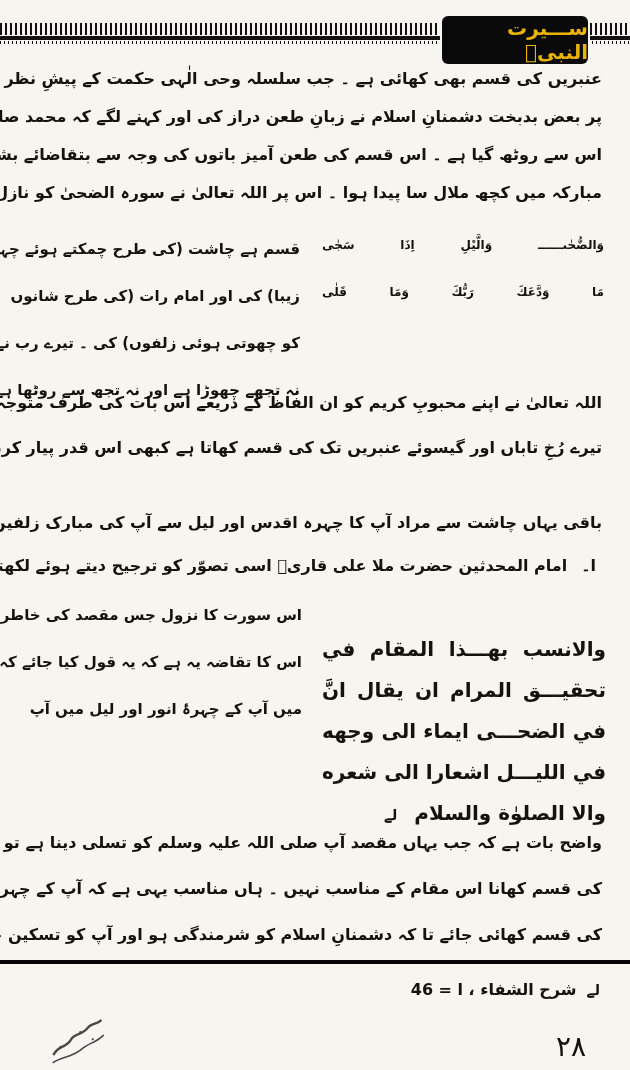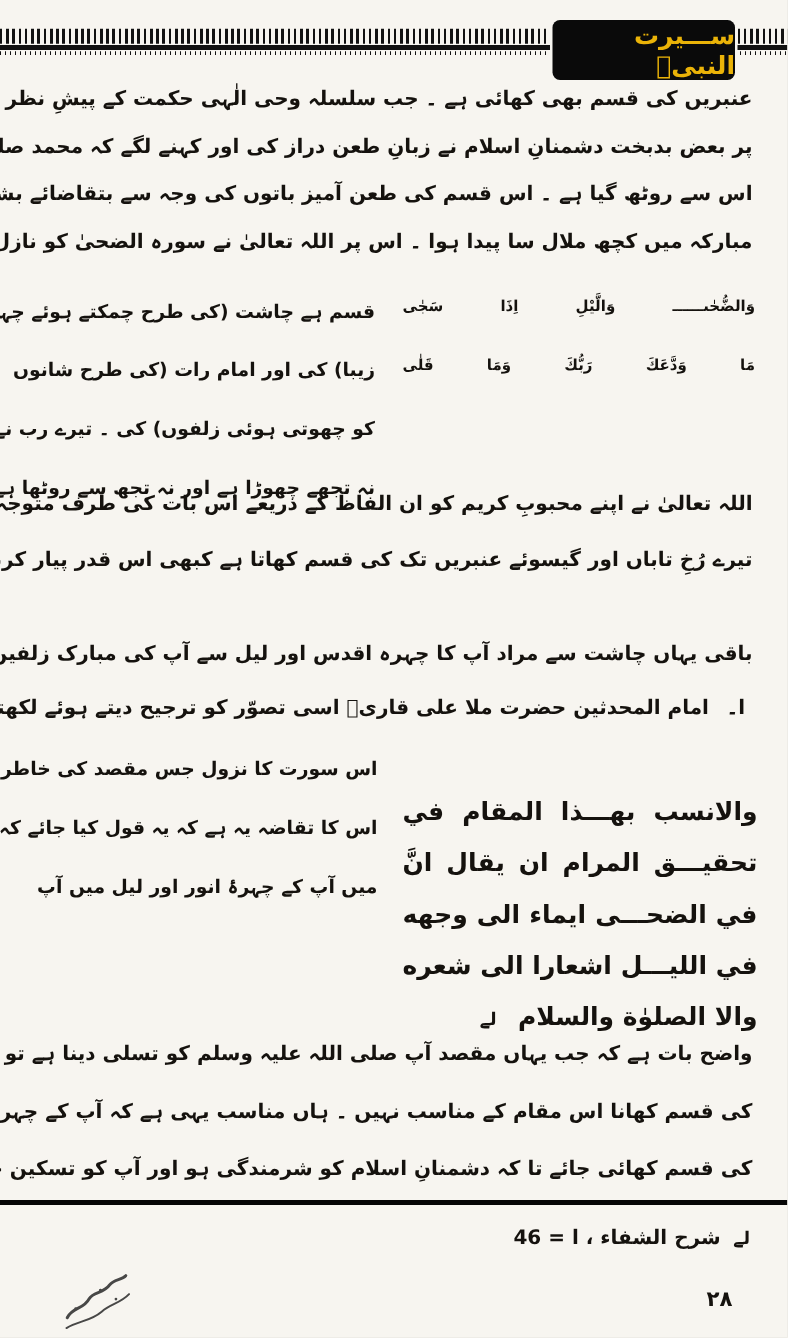--- a/index.html
+++ b/index.html
@@ -62,21 +62,21 @@
   .fn-mark{font-size:14px;padding-right:10px;}
   
   .footnote-rule{position:absolute;top:960px;left:0;right:0;height:4px;background:#060606;}
   .footnote{
     position:absolute;top:980px;right:30px;
     font-size:16px;font-weight:bold;direction:rtl;
   }
   .footnote .marker{padding-left:10px;font-size:14px;}
   .page-number{
     position:absolute;top:1030px;right:44px;
-    font-size:17px;font-weight:bold;
+    font-size:28px;font-weight:normal;
   }
   .stamp{
     position:absolute;top:1020px;left:46px;width:62px;height:44px;
     transform:rotate(-10deg);opacity:.85;
   }
 </style>
 </head>
 <body>
 
 <div class="page">

